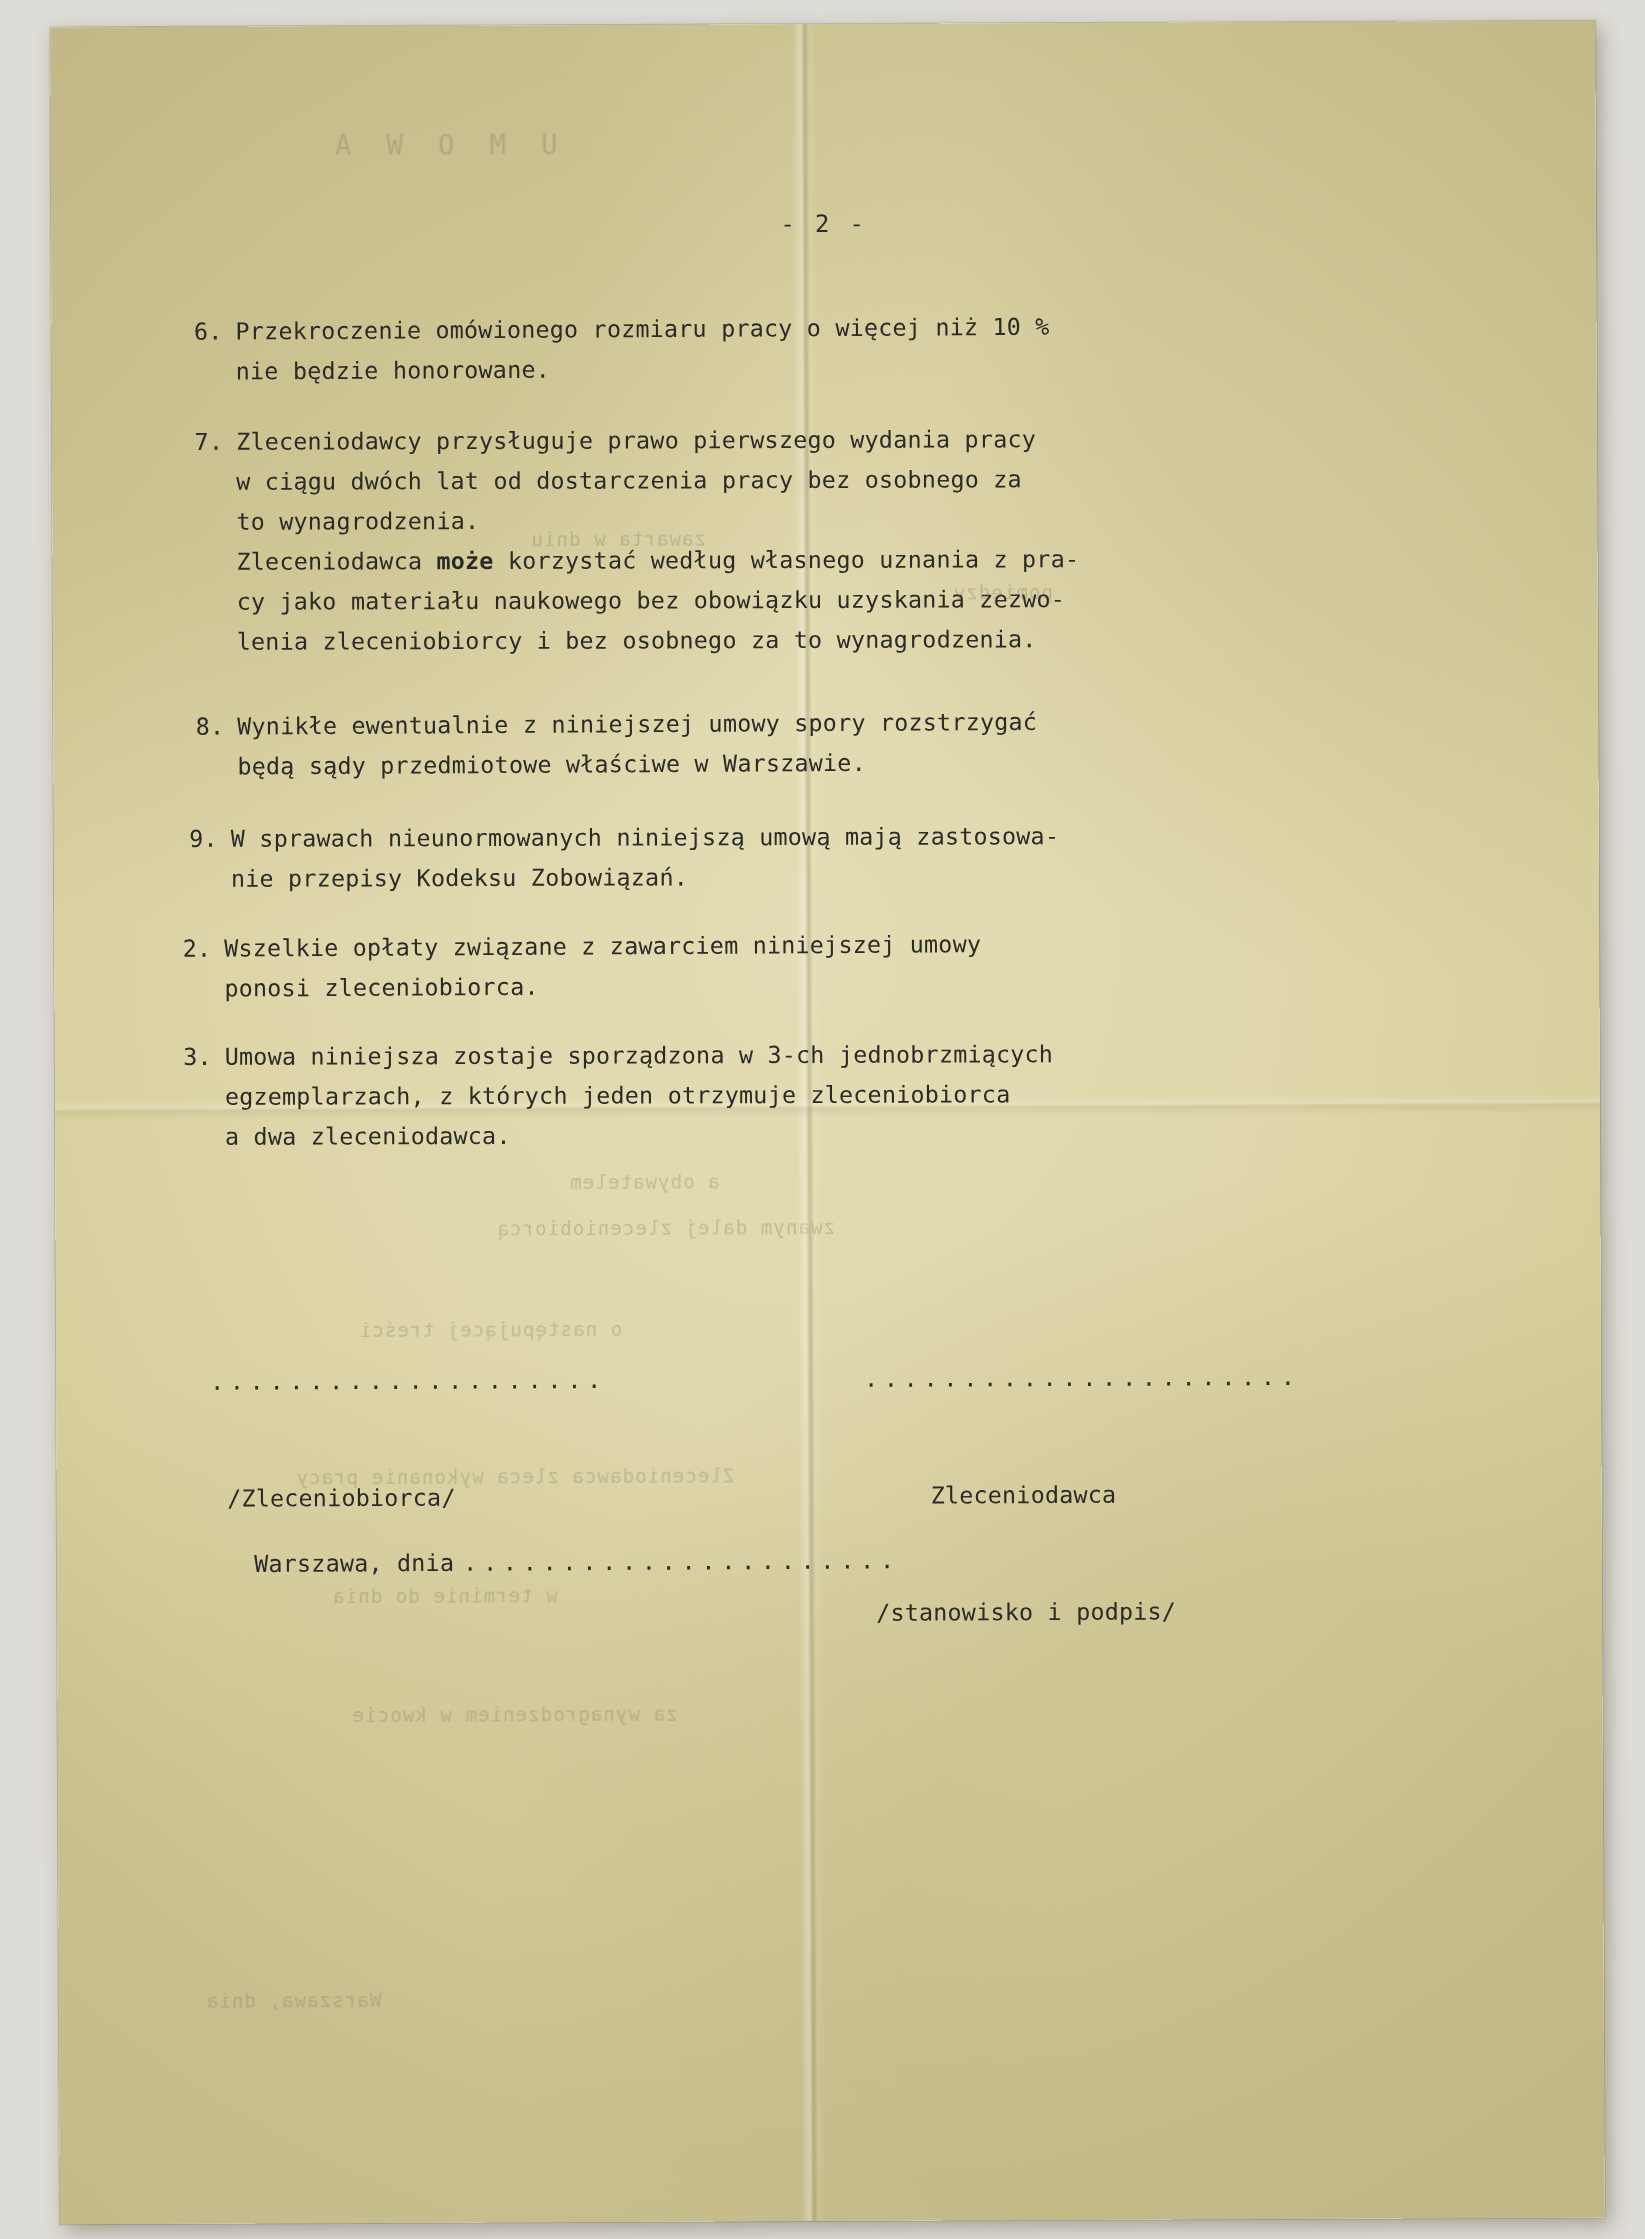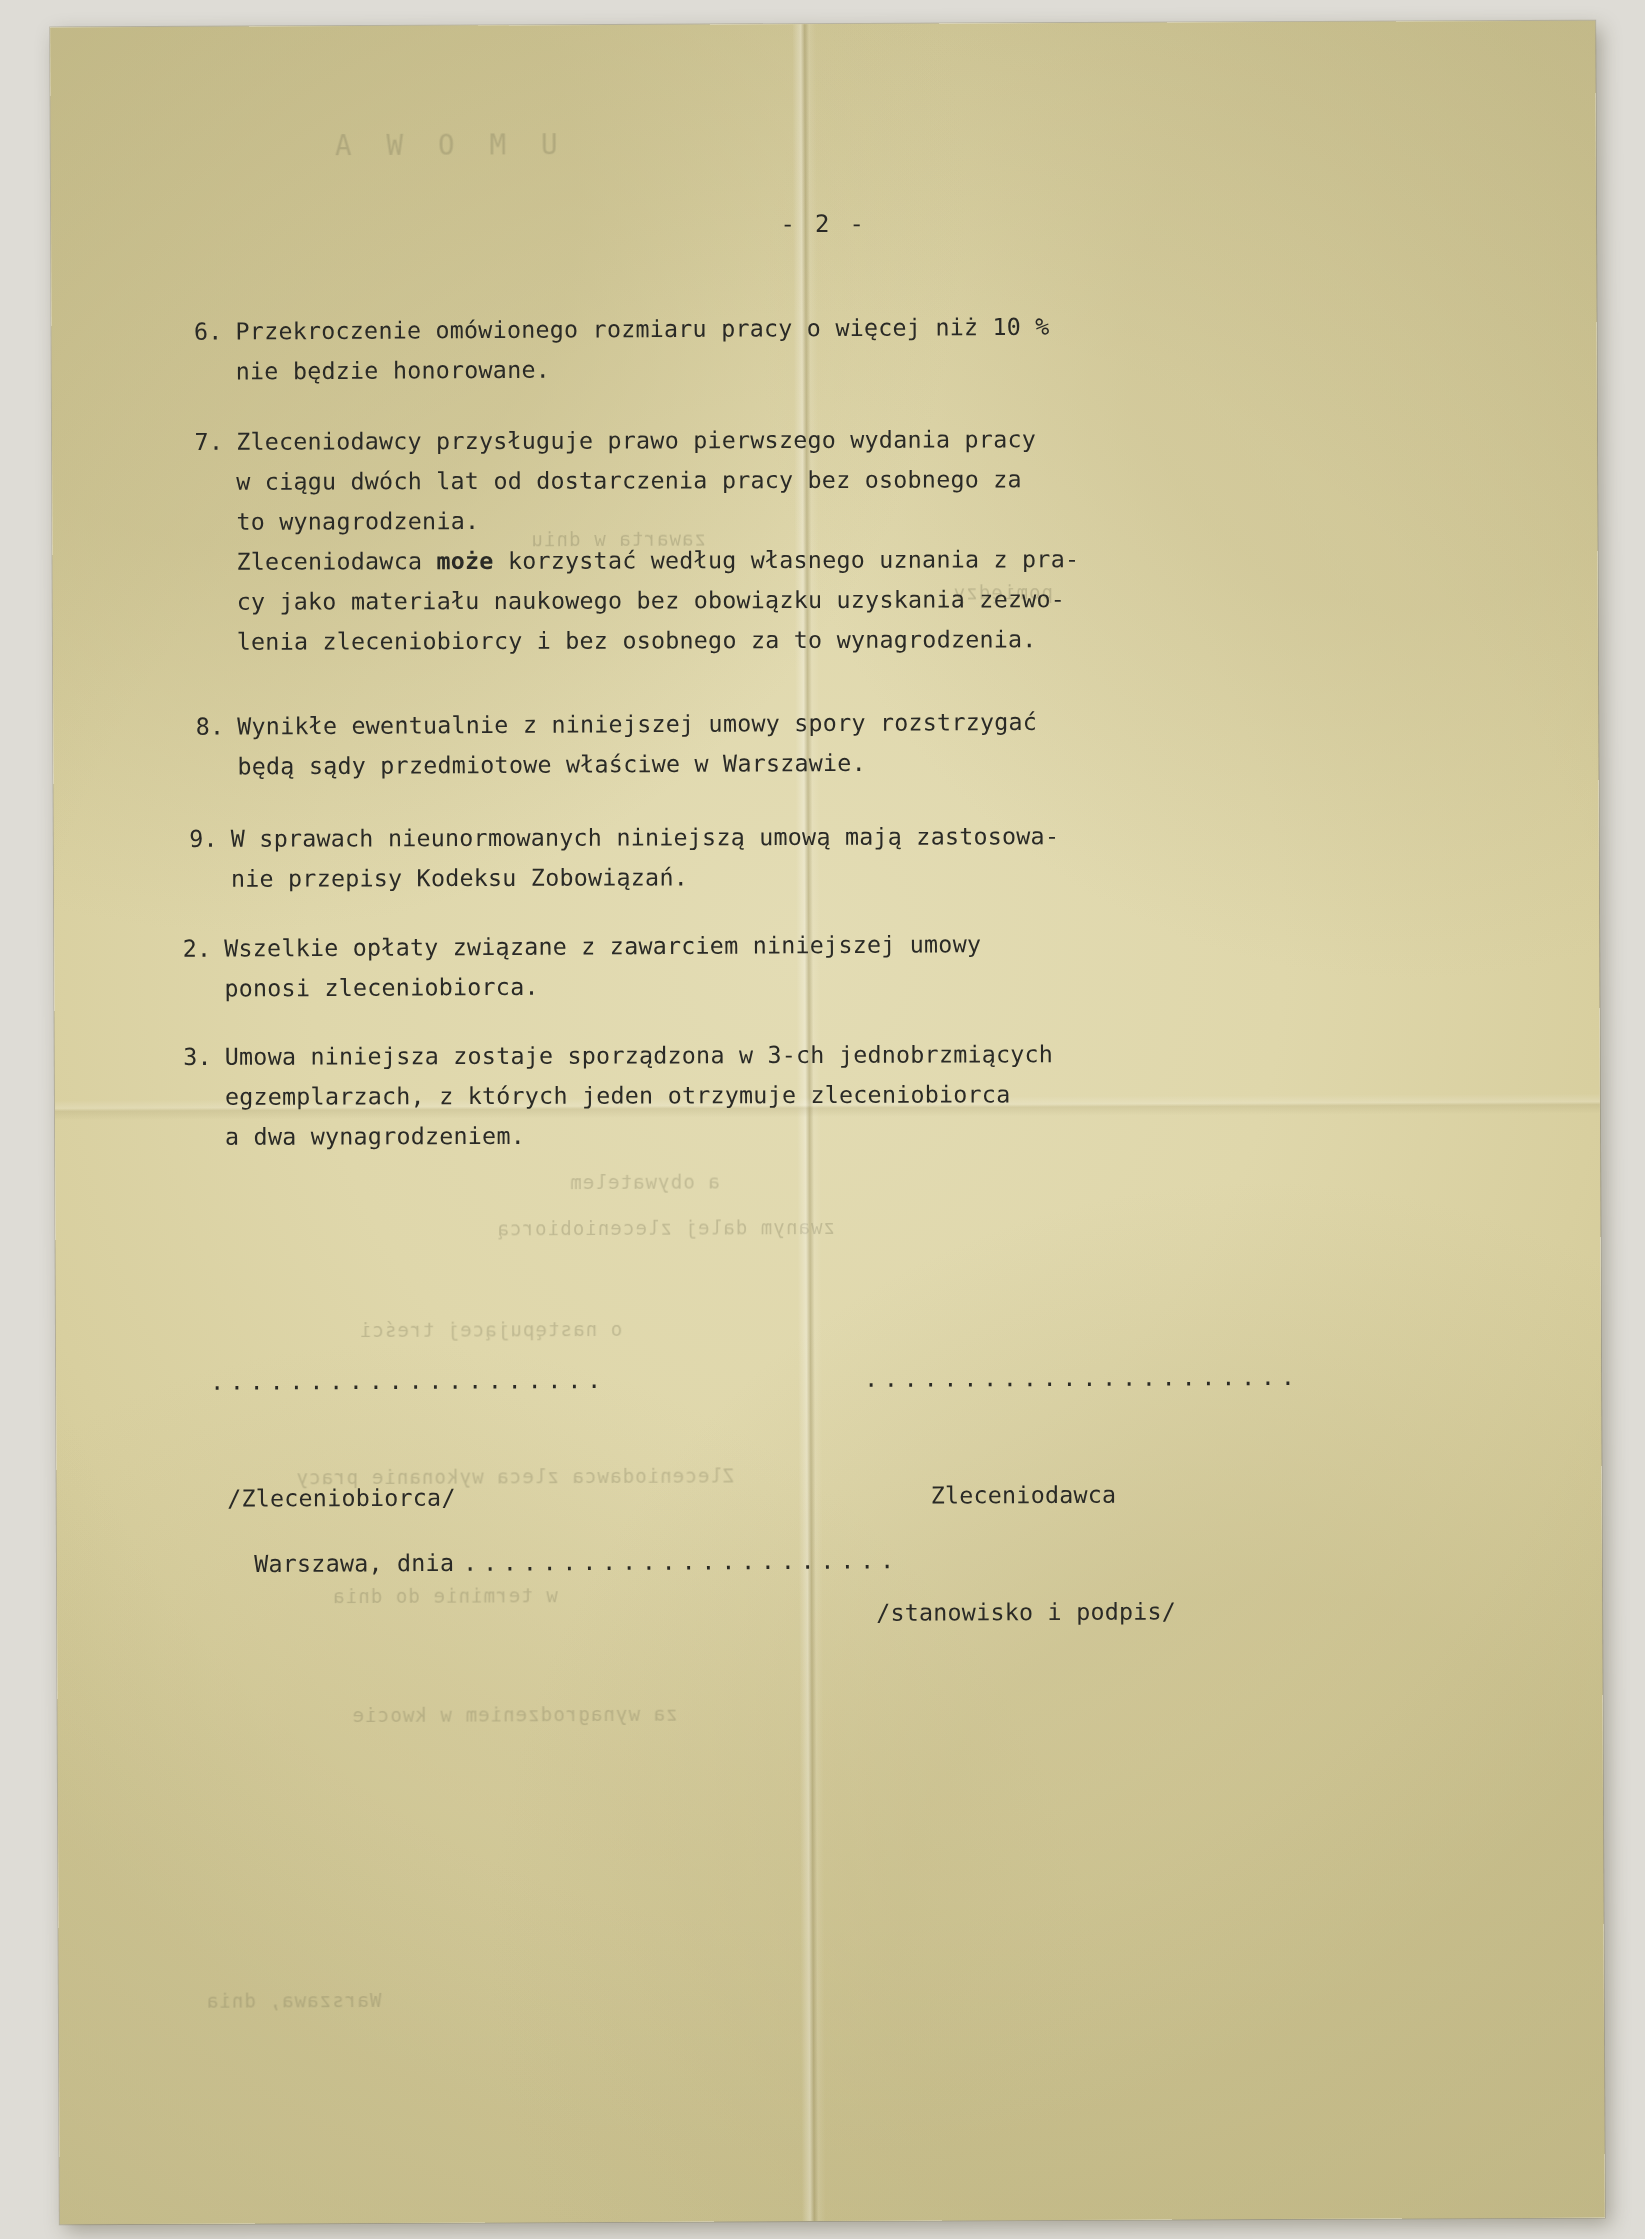--- a/index.html
+++ b/index.html
@@ -194,21 +194,21 @@
         <span class="body"><span>W sprawach nieunormowanych niniejszą umową mają zastosowa-</span><br><span>nie przepisy Kodeksu Zobowiązań.</span></span>
       </div>
 
       <div class="clause jitter1" style="left:96px; top:902px; width:1304px;">
         <span class="num">2.</span>
         <span class="body"><span>Wszelkie opłaty związane z zawarciem niniejszej umowy</span><br><span>ponosi zleceniobiorca.</span></span>
       </div>
 
       <div class="clause jitter2" style="left:96px; top:1010px; width:1313px;">
         <span class="num">3.</span>
-        <span class="body"><span>Umowa niniejsza zostaje sporządzona w 3-ch jednobrzmiących</span><br><span>egzemplarzach, z których jeden otrzymuje zleceniobiorca</span><br><span>a dwa wynagrodzeniem.</span></span>
+        <span class="body"><span>Umowa niniejsza zostaje sporządzona w 3-ch jednobrzmiących</span><br><span>egzemplarzach, z których jeden otrzymuje zleceniobiorca</span><br><span>a dwa zleceniodawca.</span></span>
       </div>
 
       <div class="sigblock" style="left:154px; top:1258px;">
         <div class="dots">....................</div>
         <div style="padding-left:16.5px;">/Zleceniobiorca/</div>
       </div>
 
       <div class="sigblock" style="left:808px; top:1258px;">
         <div class="dots">......................</div>
         <div style="padding-left:66px;">Zleceniodawca</div>

